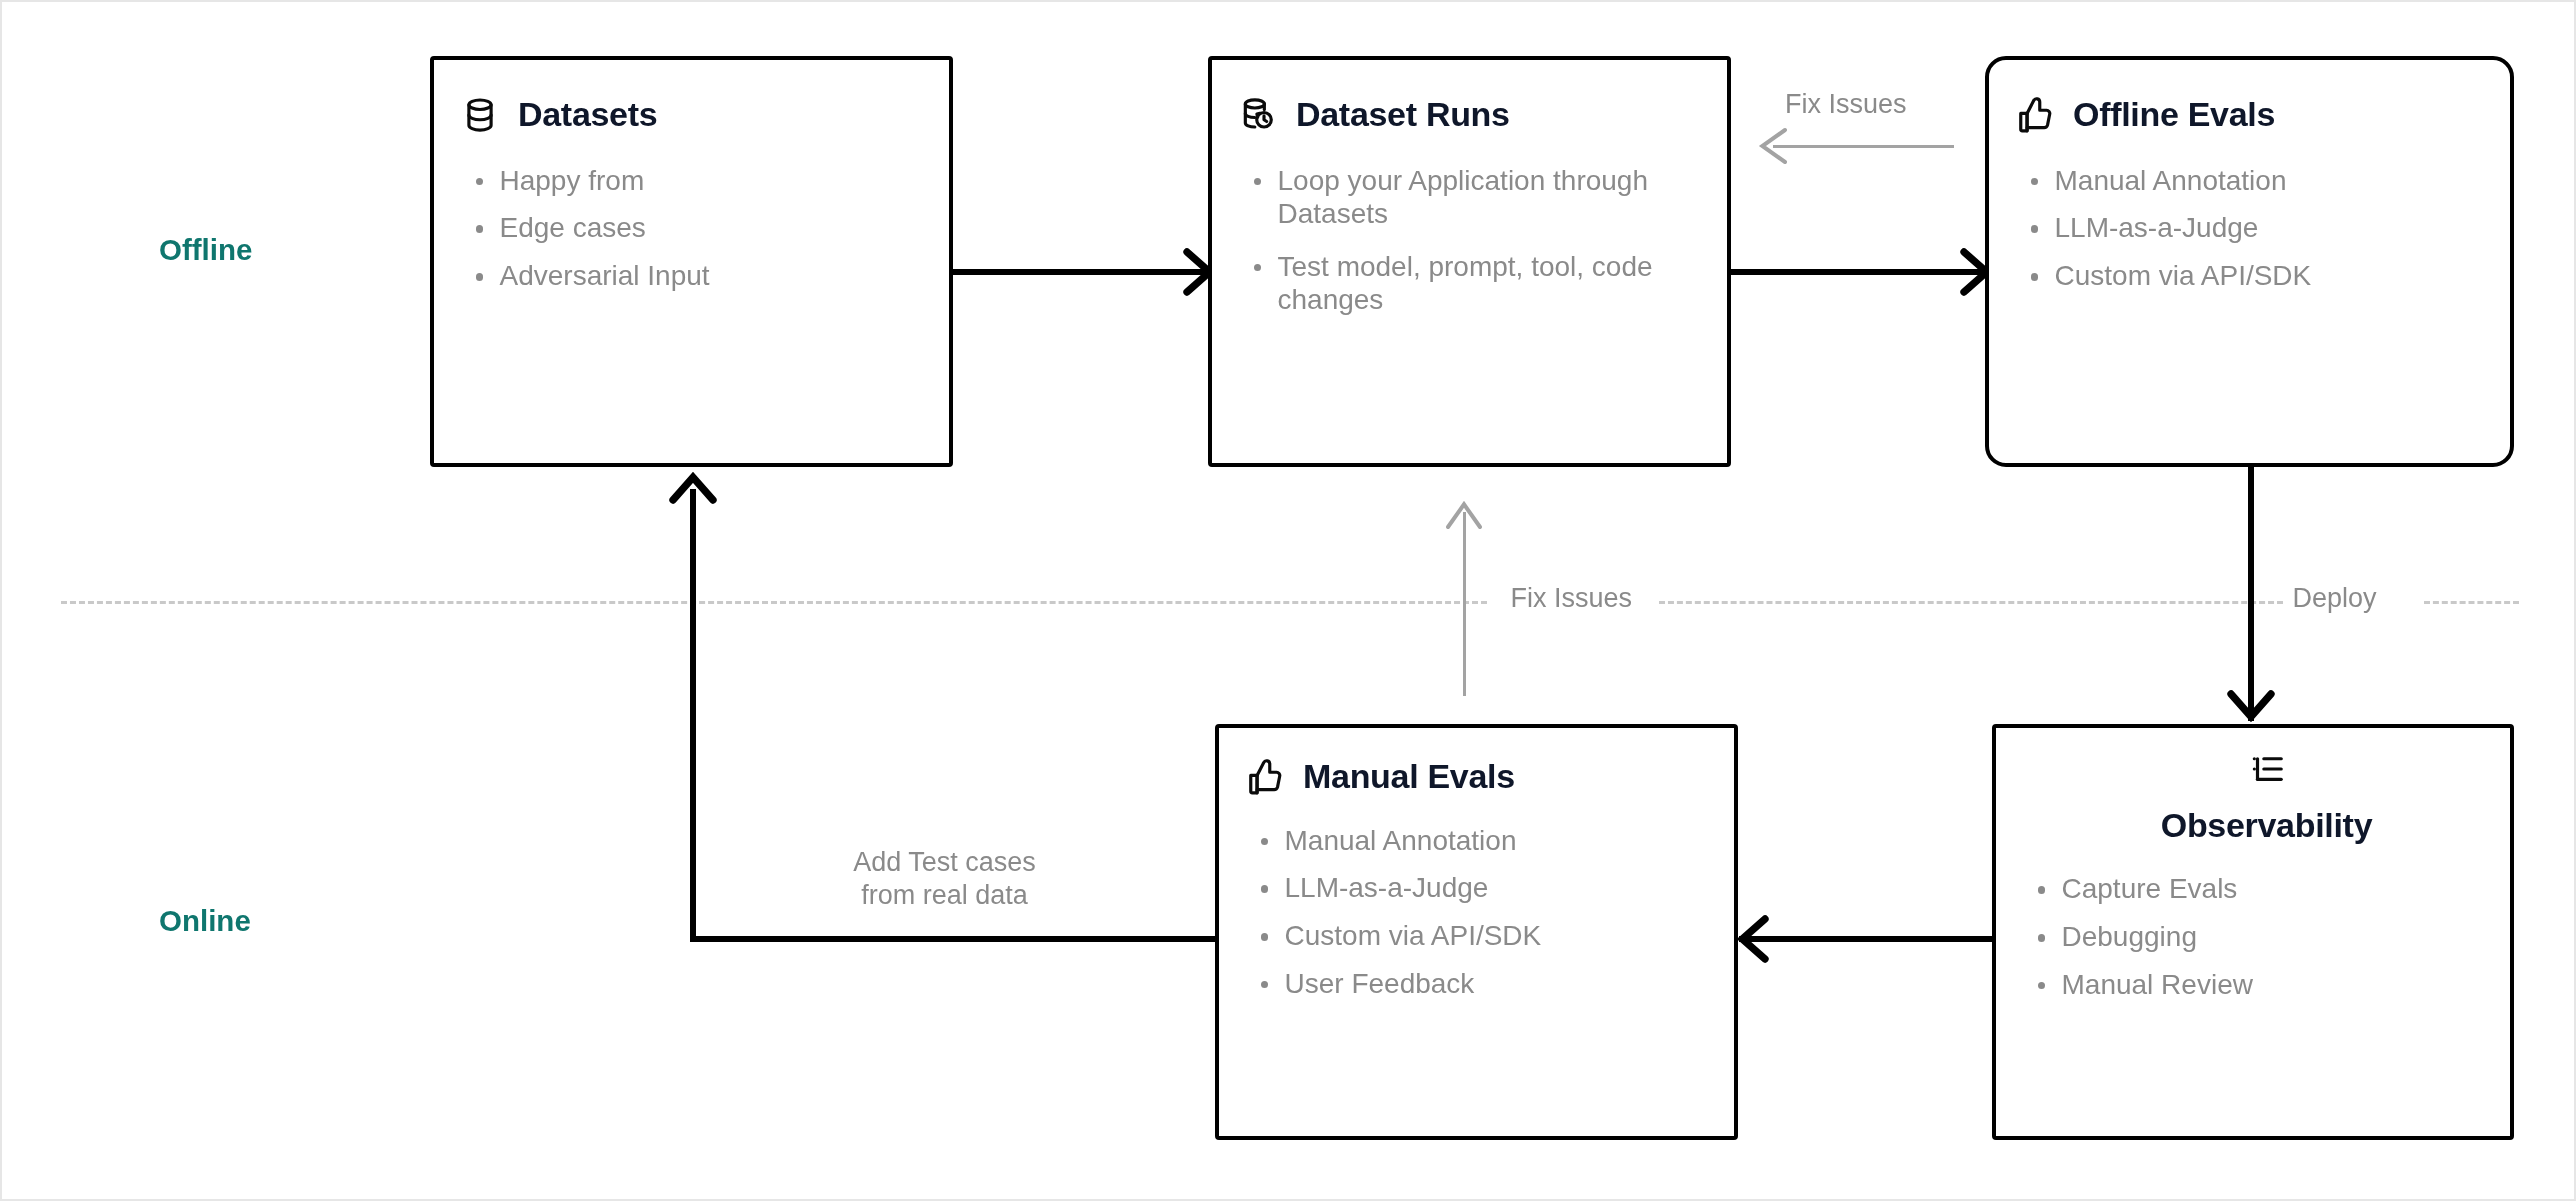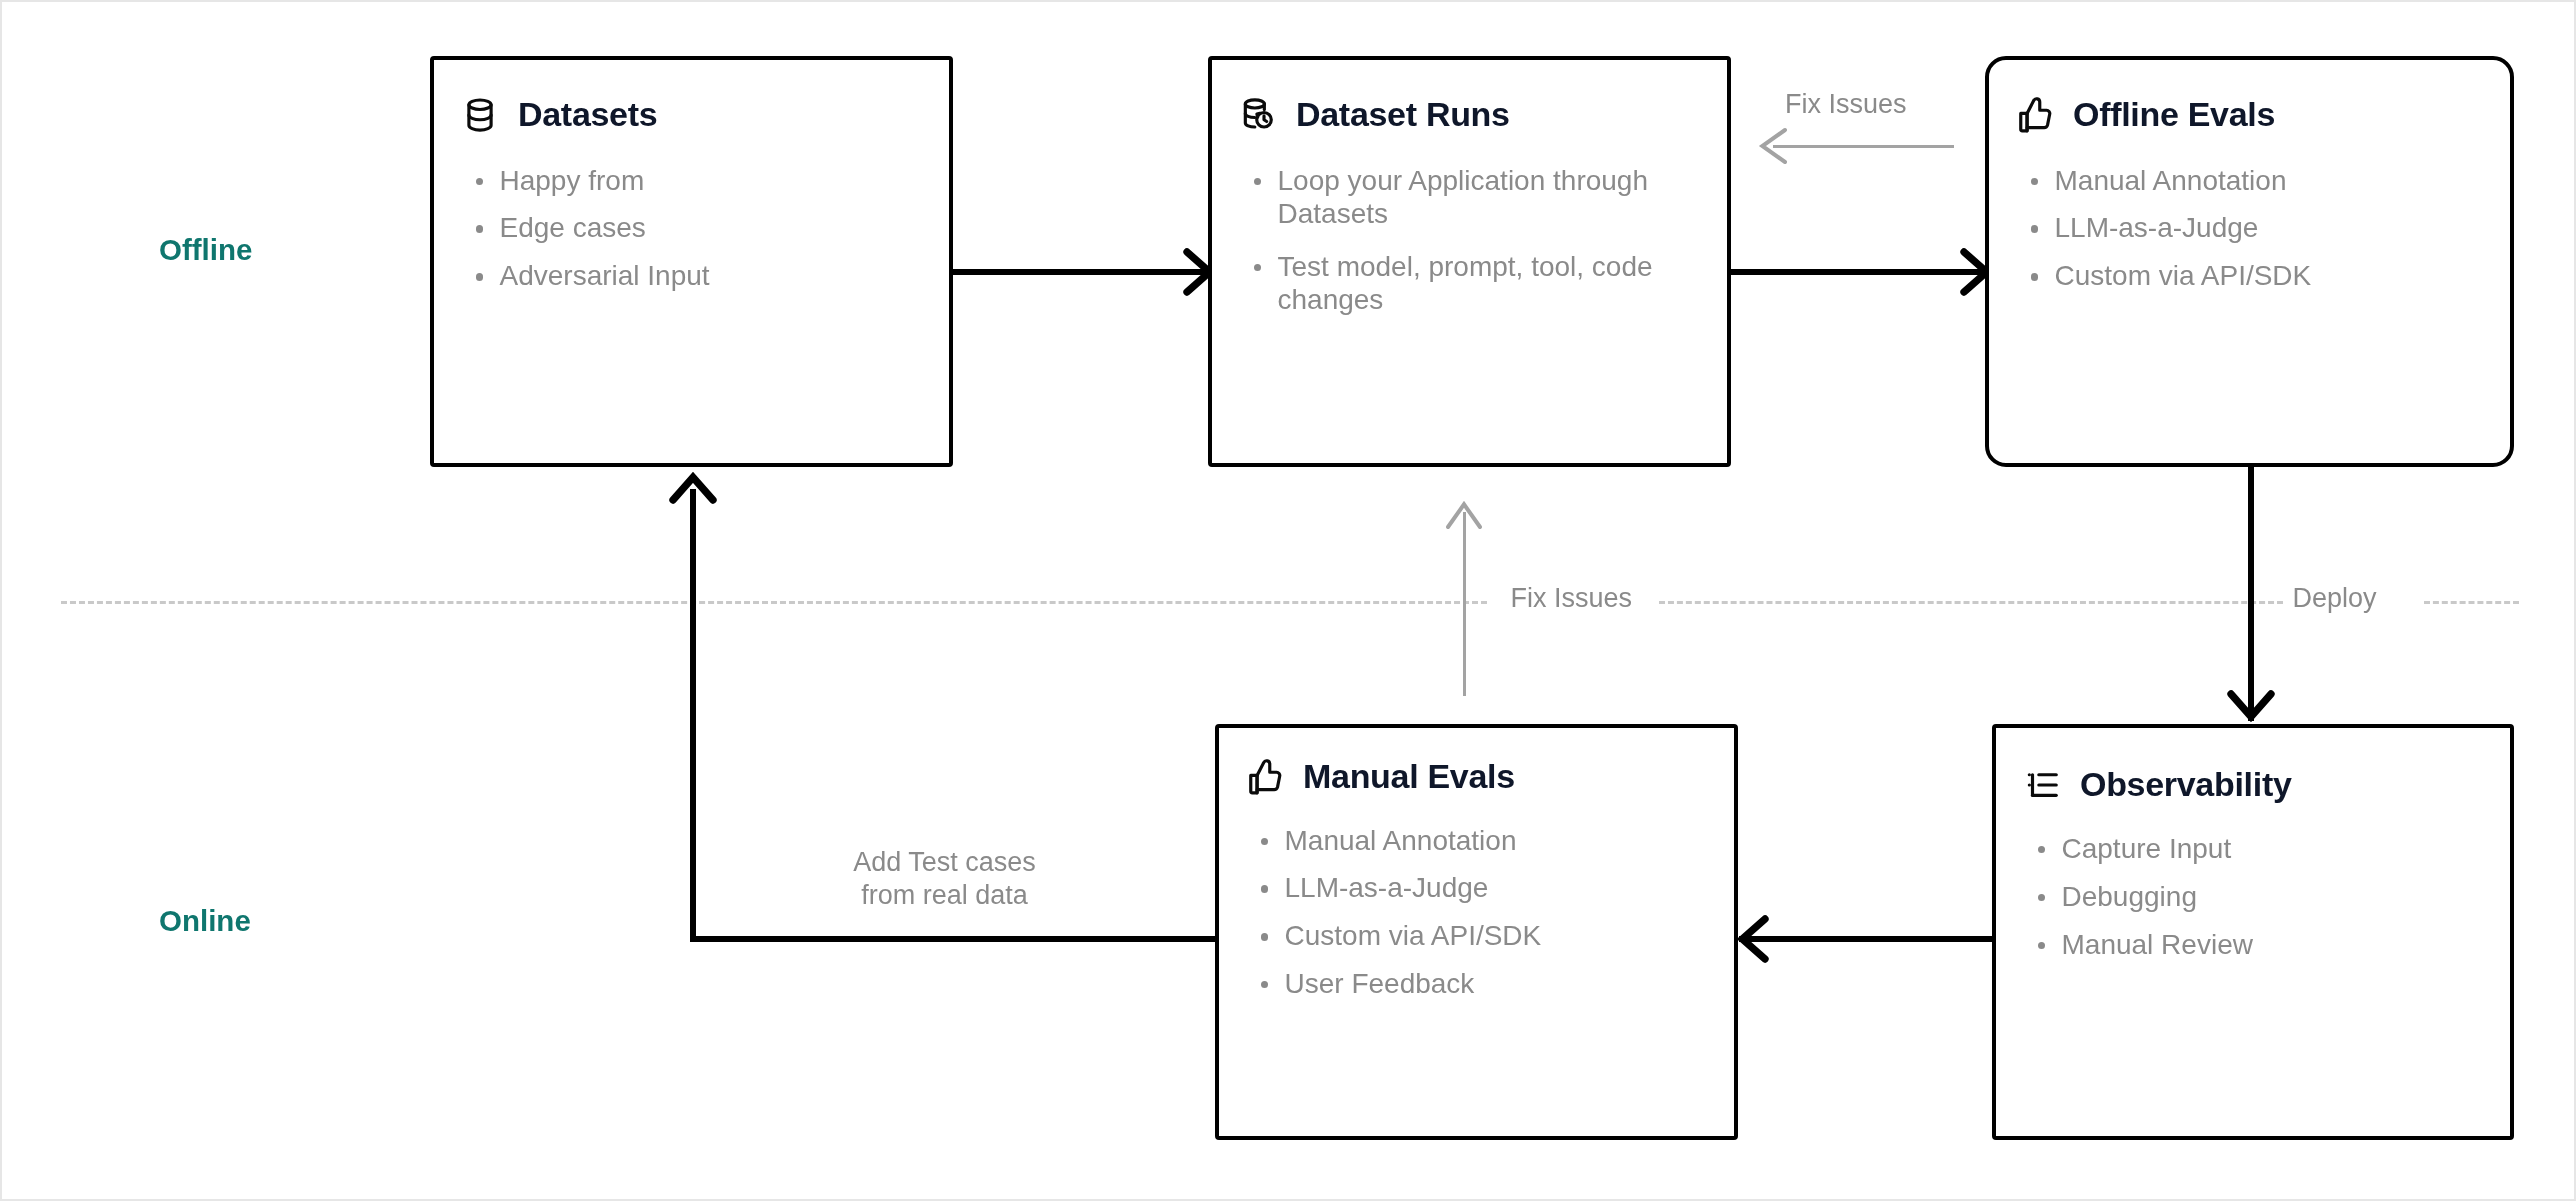--- a/index.html
+++ b/index.html
@@ -264,34 +264,34 @@
     </div>
     <ul class="bullets" style="margin:28px 0 0 29.5px;">
       <li style="margin-bottom:14.8px;">Manual Annotation</li>
       <li style="margin-bottom:14.8px;">LLM-as-a-Judge</li>
       <li style="margin-bottom:14.8px;">Custom via API/SDK</li>
       <li>User Feedback</li>
     </ul>
   </div>
 
   <div class="node" style="left:1990px; top:722px; width:522px; height:416px;">
-    <div class="node-header" style="margin:38px 0 0 27px;">
+    <div class="node-header" style="margin:22px 0 0 27px;flex-direction:column;">
       <span class="node-icon">
         <svg viewBox="0 0 24 24" fill="none" stroke="#0b0b0b" stroke-width="2" stroke-linecap="round" stroke-linejoin="round">
           <path d="M10 5.5h11"></path>
           <path d="M10 12h11"></path>
           <path d="M6 18.5h15"></path>
           <path d="M4 5.5h.01"></path>
           <path d="M4 12h.01"></path>
           <path d="M6 5.5V18.5"></path>
         </svg>
       </span>
       <span class="node-title">Observability</span>
     </div>
     <ul class="bullets" style="margin:28px 0 0 29.5px;">
-      <li style="margin-bottom:14.8px;">Capture Input</li>
+      <li style="margin-bottom:14.8px;">Capture Evals</li>
       <li style="margin-bottom:14.8px;">Debugging</li>
       <li>Manual Review</li>
     </ul>
   </div>
 
 </div>
 
 
 </body></html>

